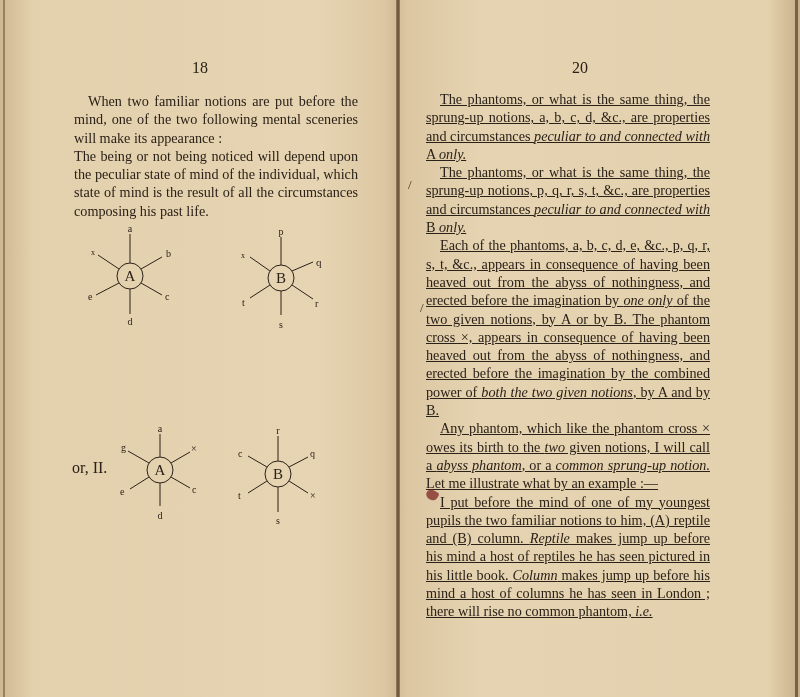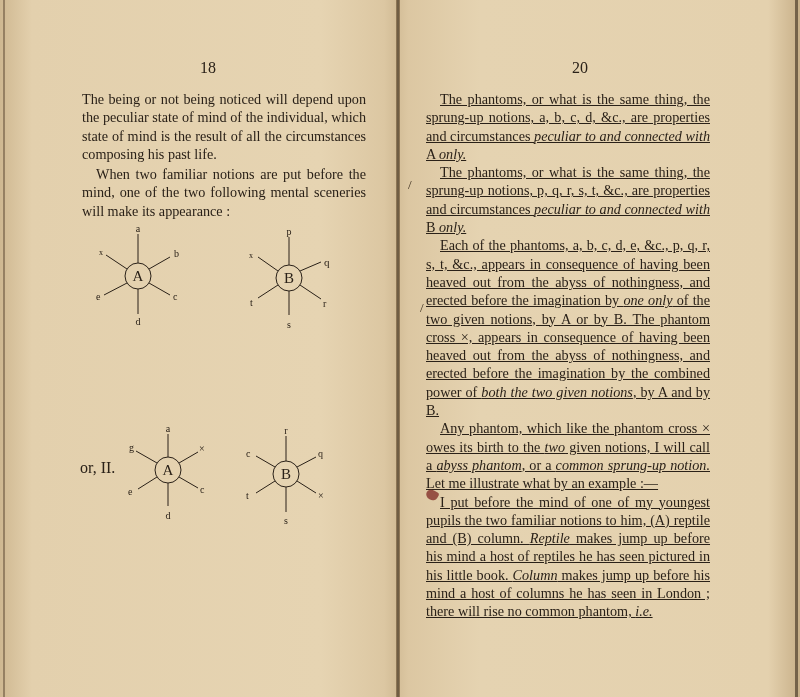--- a/index.html
+++ b/index.html
@@ -6,21 +6,21 @@
   body {
     width:800px; height:697px; overflow:hidden;
     background:#d9c4a0;
     font-family:"Liberation Serif", "DejaVu Serif", serif;
     color:#2a2118;
   }
   .spread { position:relative; width:800px; height:697px;
     background: linear-gradient(90deg,#cfb891 0%, #e3d0ad 4%, #e6d4b2 40%, #dcc7a2 48%, #d2bc96 49.5%, #dcc7a2 51%, #e5d3b1 60%, #e4d1ae 96%, #c8b089 100%);
   }
   .page { position:absolute; top:0; height:697px; }
-  .page.left { left:16px; width:472px; }
+  .page.left { left:8px; width:472px; }
   .page.right { left:402px; width:398px; }
   .gutter { position:absolute; left:396px; top:0; width:4px; height:697px;
     background:linear-gradient(90deg,#8a6f4a,#3a2c1c 50%,#8a6f4a); opacity:.75; }
   .edge-left { position:absolute; left:3px; top:0; width:2px; height:697px; background:#5a4630; opacity:.5; }
   .edge-right { position:absolute; right:2px; top:0; width:3px; height:697px; background:#3a2c1c; opacity:.6; }
   .folio { position:absolute; top:59px; font-size:16px; text-align:center; width:40px; }
   .left .folio { left:172px; }
   .right .folio { left:158px; }
   .text { position:absolute; font-size:14.2px; line-height:18.3px; text-align:justify; }
   .left .text { left:66px; width:284px; }
@@ -41,22 +41,22 @@
 
 <div class="spread">
   <div class="edge-left"></div>
   <div class="gutter"></div>
   <div class="edge-right"></div>
 
   <div class="page left">
     <div class="folio">18</div>
 
     <div class="text" style="top:90px;">
+      <p class="p indent last" style="margin-top:2px;">When two familiar notions are put before the mind, one of the two following mental sceneries will make its appearance :</p>
       <p class="p last">The being or not being noticed will depend upon the peculiar state of mind of the individual, which state of mind is the result of all the circumstances composing his past life.</p>
-      <p class="p indent last" style="margin-top:2px;">When two familiar notions are put before the mind, one of the two following mental sceneries will make its appearance :</p>
     </div>
 
     <div class="diagram" style="left:80px;top:222px;">
       <svg width="260" height="110">
         <g stroke="#2a2118" stroke-width="1" fill="none">
           <circle cx="42" cy="54" r="13"></circle>
           <line x1="42" y1="41" x2="42" y2="12"></line>
           <line x1="42" y1="67" x2="42" y2="92"></line>
           <line x1="53" y1="47" x2="74" y2="35"></line>
           <line x1="53" y1="61" x2="74" y2="73"></line>

